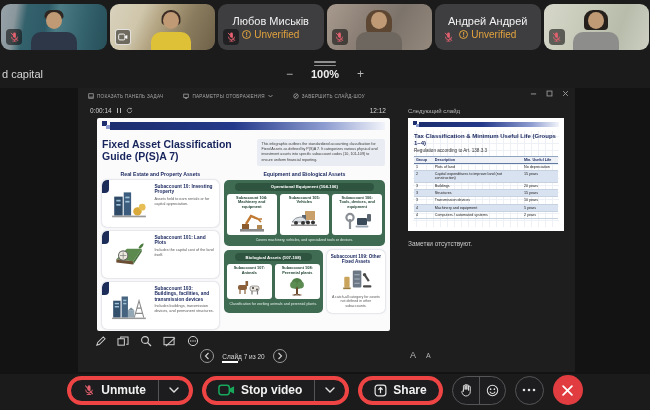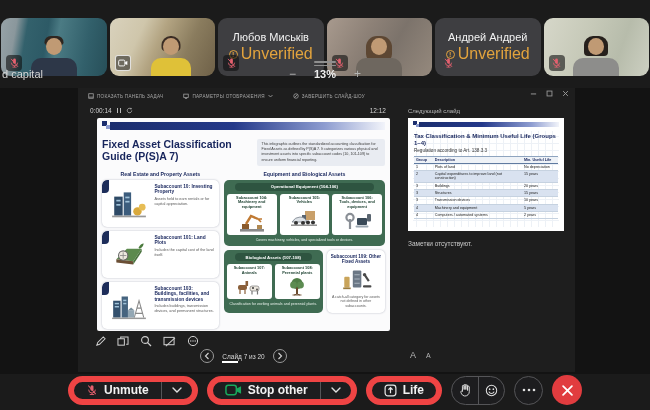--- a/index.html
+++ b/index.html
@@ -1,27 +1,27 @@
 <!DOCTYPE html>
 <html><head>
 <meta charset="utf-8">
 <style>
   * { margin:0; padding:0; box-sizing:border-box; }
   html,body { background:#000; }
   body { font-family:"Liberation Sans","DejaVu Sans",sans-serif; }
   .screen { position:relative; width:650px; height:410px; background:#1b1b1b; overflow:hidden; }
 
   
-  .strip { position:absolute; top:18px; left:1px; right:1px; height:58px; display:flex; gap:3px; }
+  .strip { position:absolute; top:4px; left:1px; right:1px; height:46px; display:flex; gap:3px; }
   .tile { position:relative; flex:1; border-radius:9px; overflow:hidden; background:#3e3e41; }
   .tile.namecard { display:flex; flex-direction:column; align-items:center; justify-content:center; gap:2px; }
   .p-name { color:#f2f2f2; font-size:11px; }
   .badge-row { display:flex; align-items:center; gap:3px; }
   .unv-ico { width:9px; height:9px; border:1px solid #E2A33D; border-radius:50%; color:#E2A33D; font-size:7px; line-height:8px; text-align:center; font-weight:bold; }
-  .unv-txt { color:#E2A33D; font-size:16px; }
+  .unv-txt { color:#E2A33D; font-size:10px; }
   .mic-badge { position:absolute; left:5px; bottom:5px; width:16px; height:16px; border-radius:4px; background:rgba(15,15,15,.6); display:flex; align-items:center; justify-content:center; color:#E4606E; }
   .cam-badge { position:absolute; left:5px; bottom:5px; width:16px; height:16px; border-radius:3px; background:rgba(30,30,30,.55); border:1px solid rgba(255,255,255,.8); display:flex; align-items:center; justify-content:center; color:#fff; font-size:8px; }
   
   .v1 { background:linear-gradient(100deg,#97a3a8 0%,#8a979c 14%,#33616c 24%,#2d5a66 42%,#4b7b84 52%,#32606b 78%,#274f59 100%); }
   .v2 { background:linear-gradient(115deg,#d9d2bd 0%,#cfc6ab 28%,#b3a482 45%,#8a7c5e 70%,#6f6148 100%); }
   .v4 { background:linear-gradient(120deg,#a89a8e 0%,#8d8177 35%,#7c736b 60%,#95897d 100%); }
   .v6 { background:linear-gradient(110deg,#d6d7c9 0%,#c6c9b8 40%,#b7bcab 70%,#cdd0c2 100%); }
   .fig { position:absolute; bottom:0; left:50%; transform:translateX(-50%); width:60px; height:40px; }
   .fig .head { position:absolute; left:50%; transform:translateX(-50%); top:2px; width:16px; height:17px; border-radius:50%; background:#c09a74; }
   .fig .hair { position:absolute; left:50%; transform:translateX(-50%); top:0; width:19px; height:13px; border-radius:9px 9px 4px 4px; background:#2e2620; }
@@ -114,21 +114,21 @@
   .pv-tab td { padding:1.2px 2px; border-bottom:.5px solid #c6d2e0; vertical-align:top; }
   .pv-tab tr:nth-child(even) td { background:#d9e2f0; }
   .pv-tab .cg { width:13%; } .pv-tab .cd { width:62%; } .pv-tab .cu { width:25%; }
   .notes { position:absolute; left:330px; top:152px; color:#c9c9c9; font-size:6.5px; }
   .font-btns { position:absolute; left:332px; top:262px; display:flex; gap:10px; align-items:baseline; color:#b5b5b5; }
   .font-btns .fb1 { font-size:9px; cursor:pointer; }
   .font-btns .fb2 { font-size:7px; cursor:pointer; }
 
   
   .ctrlbar { position:absolute; left:0; right:0; bottom:5px; height:30px; display:flex; align-items:center; justify-content:center; gap:9px; }
-  .pill { display:flex; align-items:center; height:29px; border:6px solid #ef4444; border-radius:15px; background:#1d1d1f; color:#fff; overflow:hidden; }
+  .pill { display:flex; align-items:center; height:29px; border:4px solid #ef4444; border-radius:15px; background:#1d1d1f; color:#fff; overflow:hidden; }
   .pill .seg { display:flex; align-items:center; gap:6px; padding:0 12px; height:100%; cursor:pointer; }
   .pill .seg.drop { padding:0 10px; border-left:1px solid #555558; }
   .pill .lbl { font-size:12px; font-weight:600; color:#f2f2f2; }
   .iconpill { display:flex; align-items:center; height:29px; border:1px solid #555558; border-radius:15px; background:#1d1d1f; }
   .iconpill .iseg { display:flex; align-items:center; justify-content:center; width:26px; height:100%; cursor:pointer; }
   .iconpill .iseg + .iseg { border-left:1px solid #555558; }
   .circle-btn { width:29px; height:29px; border:1px solid #555558; border-radius:50%; background:#1d1d1f; display:flex; align-items:center; justify-content:center; color:#e0e0e0; cursor:pointer; letter-spacing:1px; font-size:11px; }
   .leave-btn { width:30px; height:30px; border-radius:50%; background:#E13C3F; display:flex; align-items:center; justify-content:center; cursor:pointer; }
 </style>
 </head>
@@ -234,21 +234,21 @@
 
   <div class="strip-handle">
       <i></i>
       <i></i>
     </div>
 
   <div class="view-bar">
     <span class="shared-label">d capital</span>
     <div class="zoomctl">
       <span class="zo">−</span>
-      <span class="zl">13%</span>
+      <span class="zl">100%</span>
       <span class="zi">+</span>
     </div>
   </div>
 
   <div class="stage">
     <div class="ppt">
 
       <div class="ppt-toolbar">
         <span class="tb-item">
           <svg width="6" height="6" viewBox="0 0 8 8">
@@ -612,37 +612,37 @@
           </svg>
       </span>
     </div>
 
     <div class="pill">
       <span class="seg">
         <svg width="17" height="12" viewBox="0 0 18 12">
             <rect x="1" y="1" width="11" height="10" rx="2.5" fill="none" stroke="#18A85C" stroke-width="1.6"></rect>
             <path d="M12.5 4.5 17 2v8l-4.5-2.5z" fill="#18A85C"></path>
           </svg>
-        <span class="lbl">Stop other</span>
+        <span class="lbl">Stop video</span>
       </span>
       <span class="seg drop">
         <svg width="10" height="6" viewBox="0 0 10 6">
             <path d="M1 1 5 5 9 1" fill="none" stroke="#e0e0e0" stroke-width="1.4" stroke-linecap="round"></path>
           </svg>
       </span>
     </div>
 
     <div class="pill">
       <span class="seg">
         <svg width="13" height="13" viewBox="0 0 14 14">
             <rect x="1.2" y="1.2" width="11.6" height="11.6" rx="3" fill="none" stroke="#e8e8e8" stroke-width="1.3"></rect>
             <line x1="7" y1="10" x2="7" y2="4.2" stroke="#e8e8e8" stroke-width="1.3"></line>
             <path d="M4.8 6.2 7 4 9.2 6.2" fill="none" stroke="#e8e8e8" stroke-width="1.3"></path>
           </svg>
-        <span class="lbl">Life</span>
+        <span class="lbl">Share</span>
       </span>
     </div>
 
     <div class="iconpill">
       <span class="iseg">
         <svg width="12" height="14" viewBox="0 0 14 16">
             <path d="M4 8V3.5a1 1 0 0 1 2 0V7M6 7V2.5a1 1 0 0 1 2 0V7M8 7V3a1 1 0 0 1 2 0v5M10 8.2V4.5a1 1 0 0 1 2 0V10a5 5 0 0 1-5 5H6.5A4.5 4.5 0 0 1 3 12.5L2.2 10.8a1.1 1.1 0 0 1 1.9-1.1L4 8" fill="none" stroke="#e0e0e0" stroke-width="1.1" stroke-linecap="round" stroke-linejoin="round"></path>
           </svg>
       </span>
       <span class="iseg">

